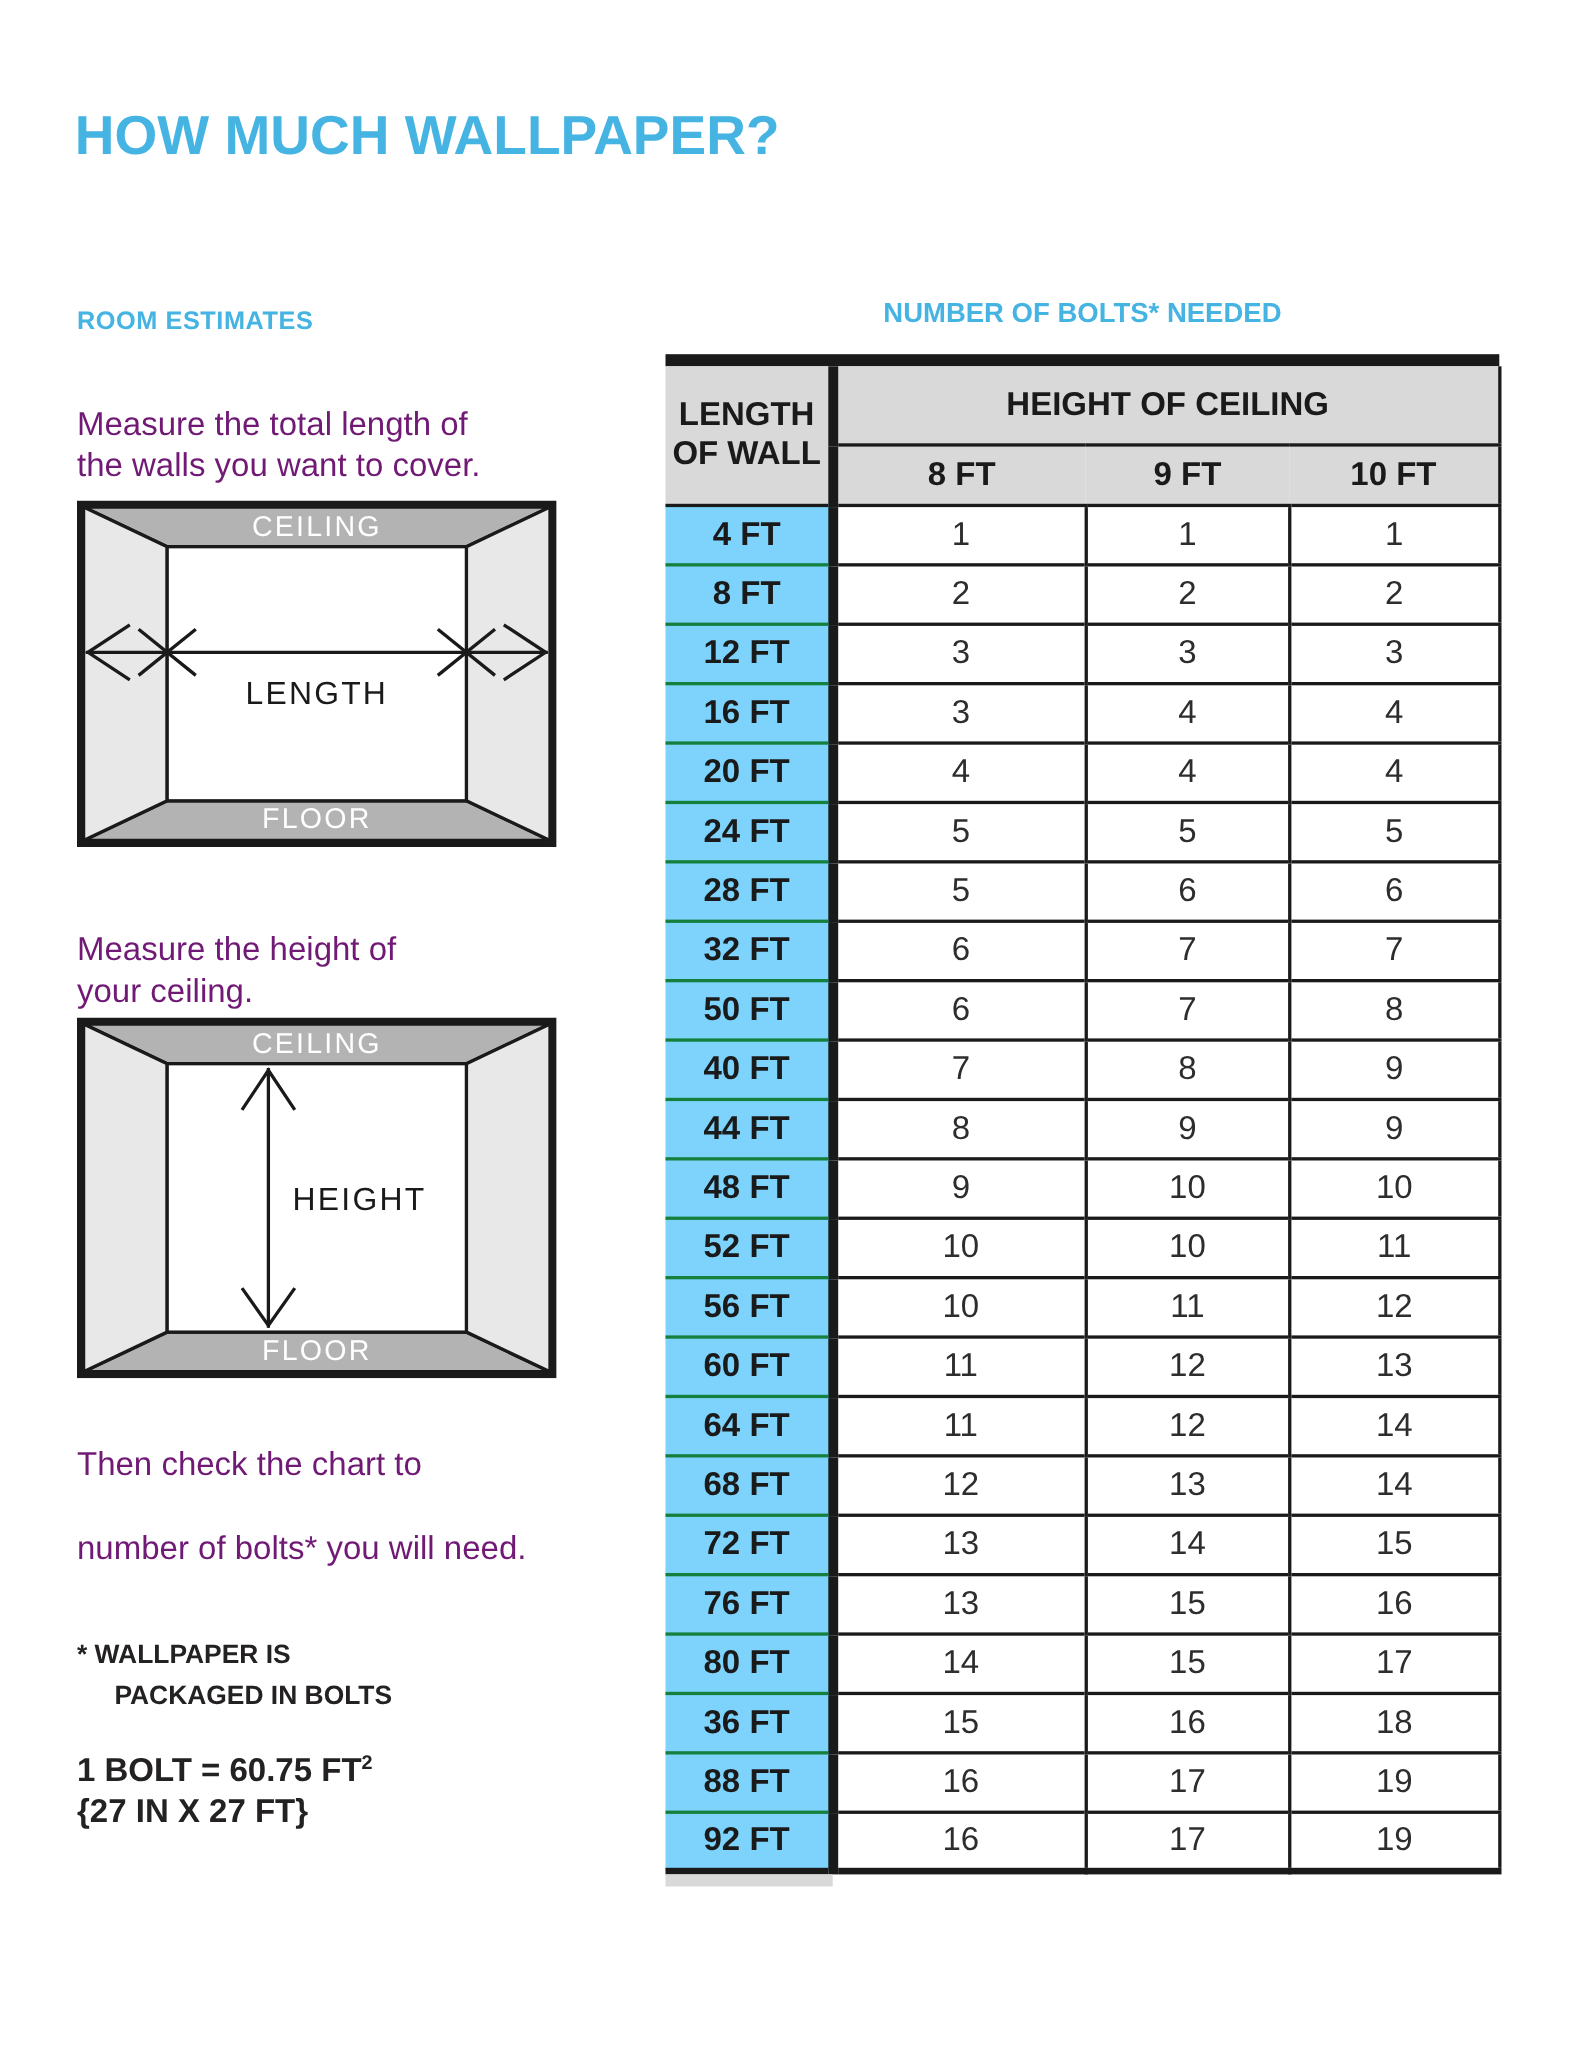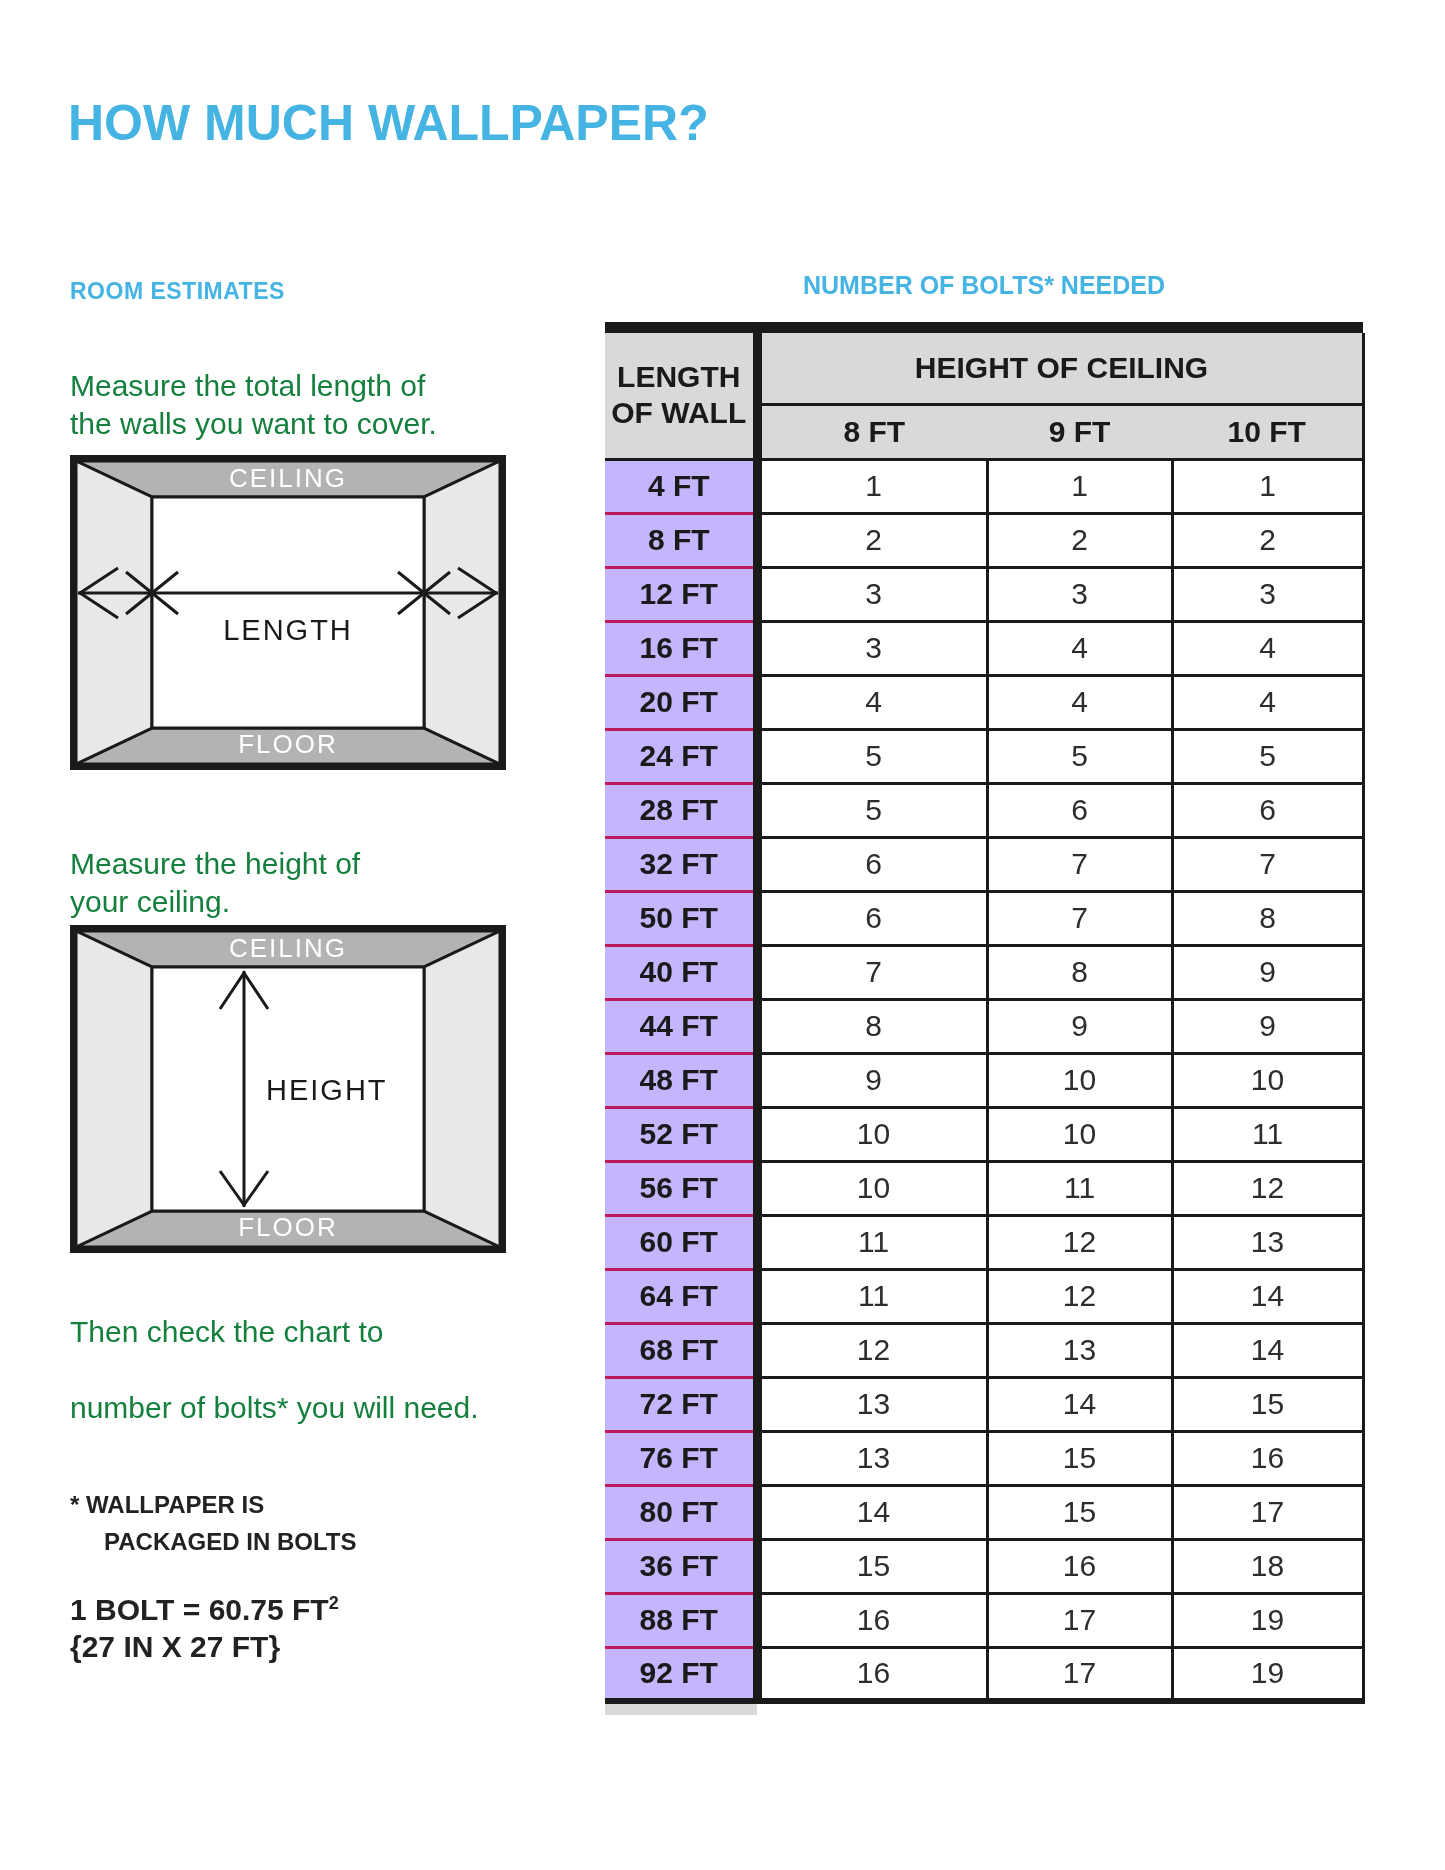--- a/index.html
+++ b/index.html
@@ -8,21 +8,21 @@
     font-family:"Liberation Sans","DejaVu Sans",sans-serif;color:#231f20;overflow:hidden;
   }
   .abs{position:absolute;}
   .page-title{
     left:68px;top:62px;font-size:50px;font-weight:bold;color:#45b4e2;
     letter-spacing:0px;line-height:1.1;white-space:nowrap;
   }
   .section-heading{font-weight:bold;color:#45b4e2;white-space:nowrap;}
   .heading-left{left:70px;top:278px;font-size:23px;letter-spacing:0.5px;}
   .heading-right{left:605px;top:271px;width:758px;text-align:center;font-size:25px;}
-  .body-text{font-size:30px;line-height:38px;color:#15803d;}
+  .body-text{font-size:30px;line-height:38px;color:#701a75;}
   .p1{left:70px;top:337px;}
   .p2{left:70px;top:815px;}
   .p3{left:70px;top:1283px;}
   .note-block{left:70px;top:1486px;font-size:24px;line-height:37px;font-weight:bold;color:#242122;}
   .note-indent{padding-left:34px;}
   .bolt-block{left:70px;top:1591px;font-size:30px;line-height:37px;font-weight:bold;color:#242122;}
   .bolt-block sup{font-size:60%;vertical-align:super;line-height:0;}
   .diagram1{left:70px;top:455px;}
   .diagram2{left:70px;top:925px;}
 
@@ -43,21 +43,21 @@
     background:#d9d9d9;font-weight:bold;color:#1a1a1a;line-height:36px;
     border-bottom:3px solid #1a1a1a;
   }
   .group-hdr{
     background:#d9d9d9;font-weight:bold;color:#1a1a1a;
     border-left:9px solid #1a1a1a;border-bottom:3px solid #1a1a1a;margin-top:36px;
   }
   .r-sub th{background:#d9d9d9;font-weight:bold;color:#1a1a1a;border-bottom:3px solid #1a1a1a;}
   .r-sub th:first-child{border-left:9px solid #1a1a1a;}
   tbody th.row-label{
-    background:#c4b5fd;font-weight:bold;color:#1a1a1a;border-top:3px solid #be185d;
+    background:#7dd3fc;font-weight:bold;color:#1a1a1a;border-top:3px solid #15803d;
   }
   tbody td.val{
     background:#ffffff;color:#2d2d2d;font-weight:400;
     border-top:3px solid #1a1a1a;border-left:3px solid #1a1a1a;
   }
   tbody td.val:first-of-type{border-left-width:9px;}
   .table-stub{width:152px;height:11px;background:#d9d9d9;}
 </style>
 </head>
 <body>

